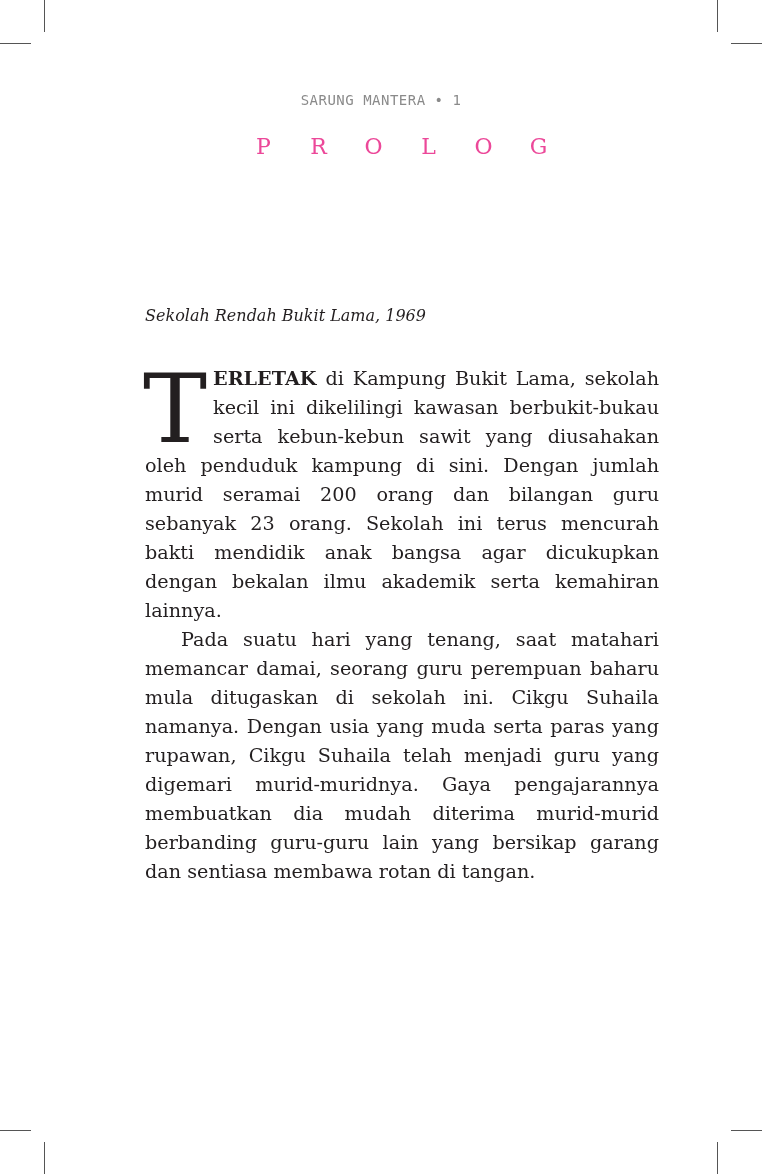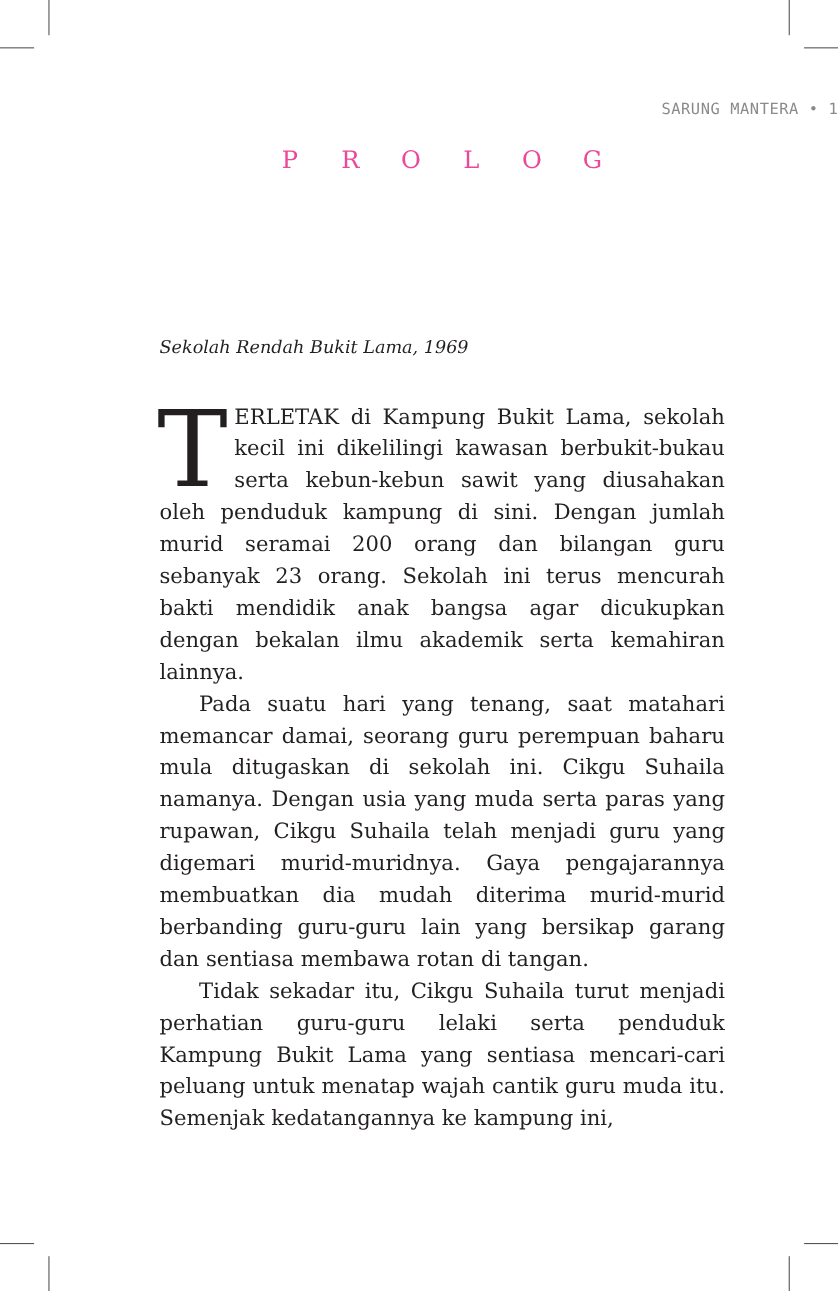--- a/index.html
+++ b/index.html
@@ -19,21 +19,21 @@
       background: #555555;
     }
     .crop.v { width: 1px; height: 32px; }
     .crop.h { width: 31px; height: 1px; }
 
     .running-head {
       position: absolute;
       top: 92px;
       left: 0;
       width: 762px;
-      text-align: right;
+      text-align: center;
       font-family: "DejaVu Sans Mono", "Liberation Mono", monospace;
       font-size: 14px;
       letter-spacing: 0.5px;
       color: #8a8a8a;
     }
     .chapter-title {
       position: absolute;
       top: 134px;
       left: 0;
       width: 762px;
@@ -79,21 +79,21 @@
       float: left;
       font-family: "DejaVu Serif", "Liberation Serif", serif;
       font-size: 96px;
       line-height: 78px;
       height: 80px;
       margin: 6px 6px 0 -2px;
       padding: 0;
       color: #231f20;
     }
     .lead-word {
-      font-weight: normal;
+      font-weight: bold;
     }
   </style>
 </head>
 <body>
 
 <div class="crop v" style="left:44px; top:0;"></div>
 <div class="crop h" style="left:0; top:43px;"></div>
 <div class="crop v" style="left:717px; top:0;"></div>
 <div class="crop h" style="left:731px; top:43px;"></div>
 <div class="crop h" style="left:0; top:1130px;"></div>
@@ -107,14 +107,13 @@
 
 <div class="chapter-title">
   <span>P</span><span>R</span><span>O</span><span>L</span><span>O</span><span>G</span>
 </div>
 
 <div class="dateline">Sekolah Rendah Bukit Lama, 1969</div>
 
 <div class="body-text">
   <p><span class="dropcap">T</span><span class="lead-word">ERLETAK</span><span> di Kampung Bukit Lama, sekolah kecil ini dikelilingi kawasan berbukit-bukau serta kebun-kebun sawit yang diusahakan oleh penduduk kampung di sini. Dengan jumlah murid seramai 200 orang dan bilangan guru sebanyak 23 orang. Sekolah ini terus mencurah bakti mendidik anak bangsa agar dicukupkan dengan bekalan ilmu akademik serta kemahiran lainnya.</span></p>
   <p class="indent">Pada suatu hari yang tenang, saat matahari memancar damai, seorang guru perempuan baharu mula ditugaskan di sekolah ini. Cikgu Suhaila namanya. Dengan usia yang muda serta paras yang rupawan, Cikgu Suhaila telah menjadi guru yang digemari murid-muridnya. Gaya pengajarannya membuatkan dia mudah diterima murid-murid berbanding guru-guru lain yang bersikap garang dan sentiasa membawa rotan di tangan.</p>
-  <p class="indent">Tidak sekadar itu, Cikgu Suhaila turut menjadi perhatian guru-guru lelaki serta penduduk Kampung Bukit Lama yang sentiasa mencari-cari peluang untuk menatap wajah cantik guru muda itu. Semenjak kedatangannya ke kampung ini,</p>
 </div>
 
 </body></html>

